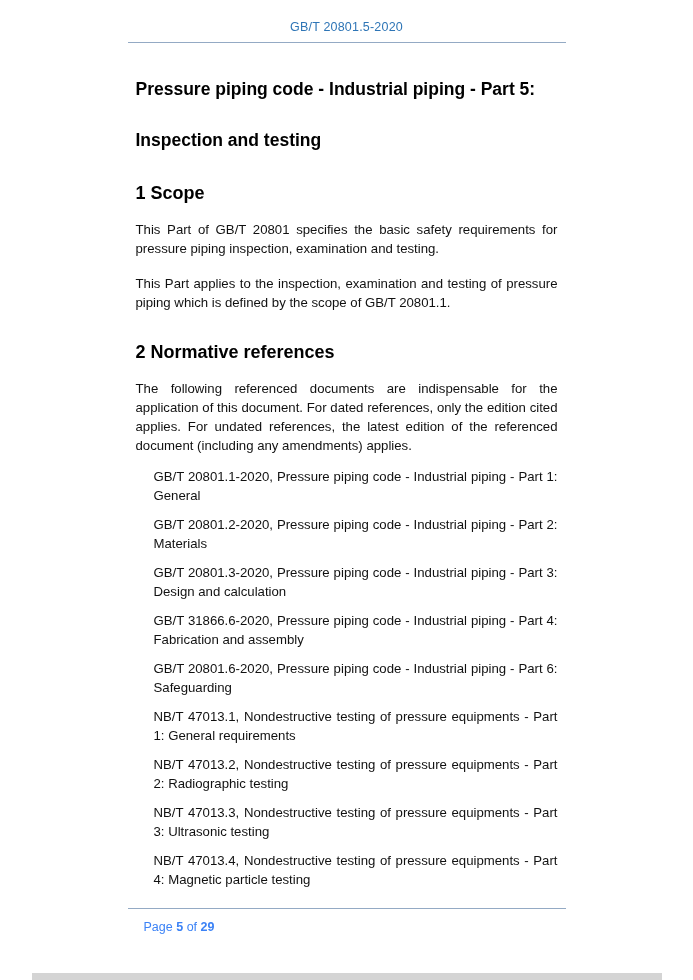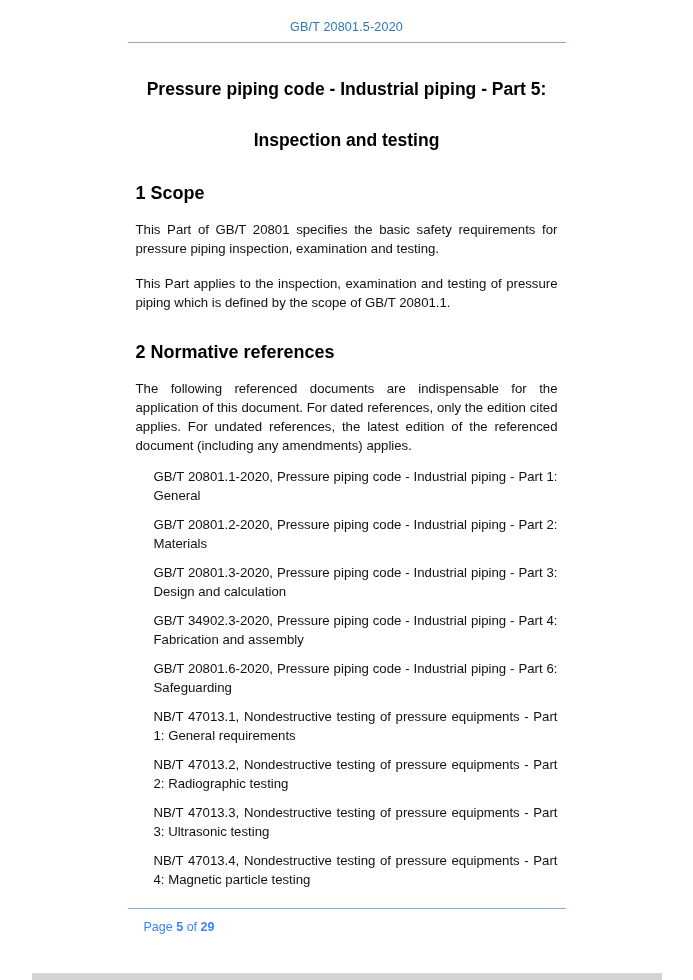--- a/index.html
+++ b/index.html
@@ -28,21 +28,20 @@
   .header-rule {
     border: none;
     border-top: 1px solid #94aac4;
     margin: 8px 96px 0 96px;
     height: 0;
   }
   .content {
     padding: 0 104px;
   }
   .doc-title {
-    text-align: center;
     font-weight: bold;
     font-size: 17.5px;
     color: #000000;
   }
   .title-line-1 { margin-top: 36px; }
   .title-line-2 { margin-top: 30px; }
   .section-heading {
     font-size: 18px;
     font-weight: bold;
     color: #000000;
@@ -121,21 +120,21 @@
     <p class="para">This Part applies to the inspection, examination and testing of pressure piping which is defined by the scope of GB/T 20801.1.</p>
 
     <div class="section-heading h-normative">2 Normative references</div>
 
     <p class="para para-first">The following referenced documents are indispensable for the application of this document. For dated references, only the edition cited applies. For undated references, the latest edition of the referenced document (including any amendments) applies.</p>
 
     <div class="ref-list">
       <div class="ref-item">GB/T 20801.1-2020, Pressure piping code - Industrial piping - Part 1: General</div>
       <div class="ref-item">GB/T 20801.2-2020, Pressure piping code - Industrial piping - Part 2: Materials</div>
       <div class="ref-item">GB/T 20801.3-2020, Pressure piping code - Industrial piping - Part 3: Design and calculation</div>
-      <div class="ref-item">GB/T 34902.3-2020, Pressure piping code - Industrial piping - Part 4: Fabrication and assembly</div>
+      <div class="ref-item">GB/T 31866.6-2020, Pressure piping code - Industrial piping - Part 4: Fabrication and assembly</div>
       <div class="ref-item">GB/T 20801.6-2020, Pressure piping code - Industrial piping - Part 6: Safeguarding</div>
       <div class="ref-item">NB/T 47013.1, Nondestructive testing of pressure equipments - Part 1: General requirements</div>
       <div class="ref-item">NB/T 47013.2, Nondestructive testing of pressure equipments - Part 2: Radiographic testing</div>
       <div class="ref-item">NB/T 47013.3, Nondestructive testing of pressure equipments - Part 3: Ultrasonic testing</div>
       <div class="ref-item">NB/T 47013.4, Nondestructive testing of pressure equipments - Part 4: Magnetic particle testing</div>
     </div>
 
   </div>
 
   <div class="page-footer">

